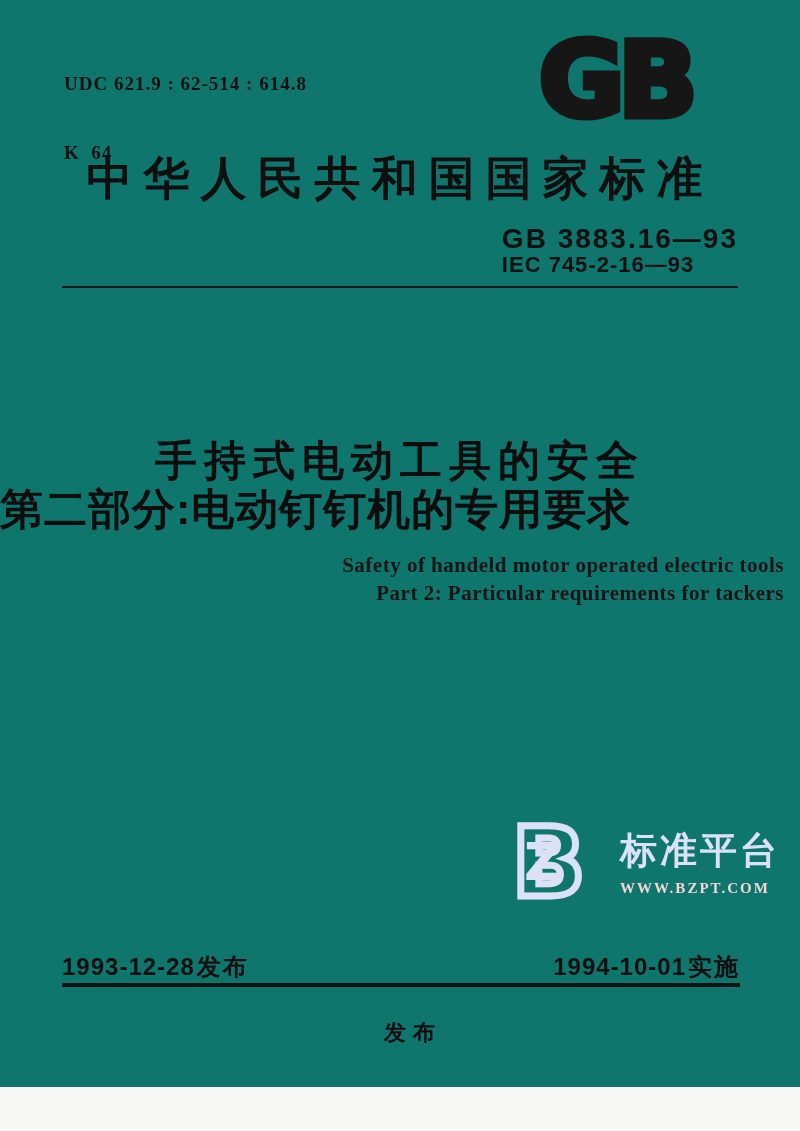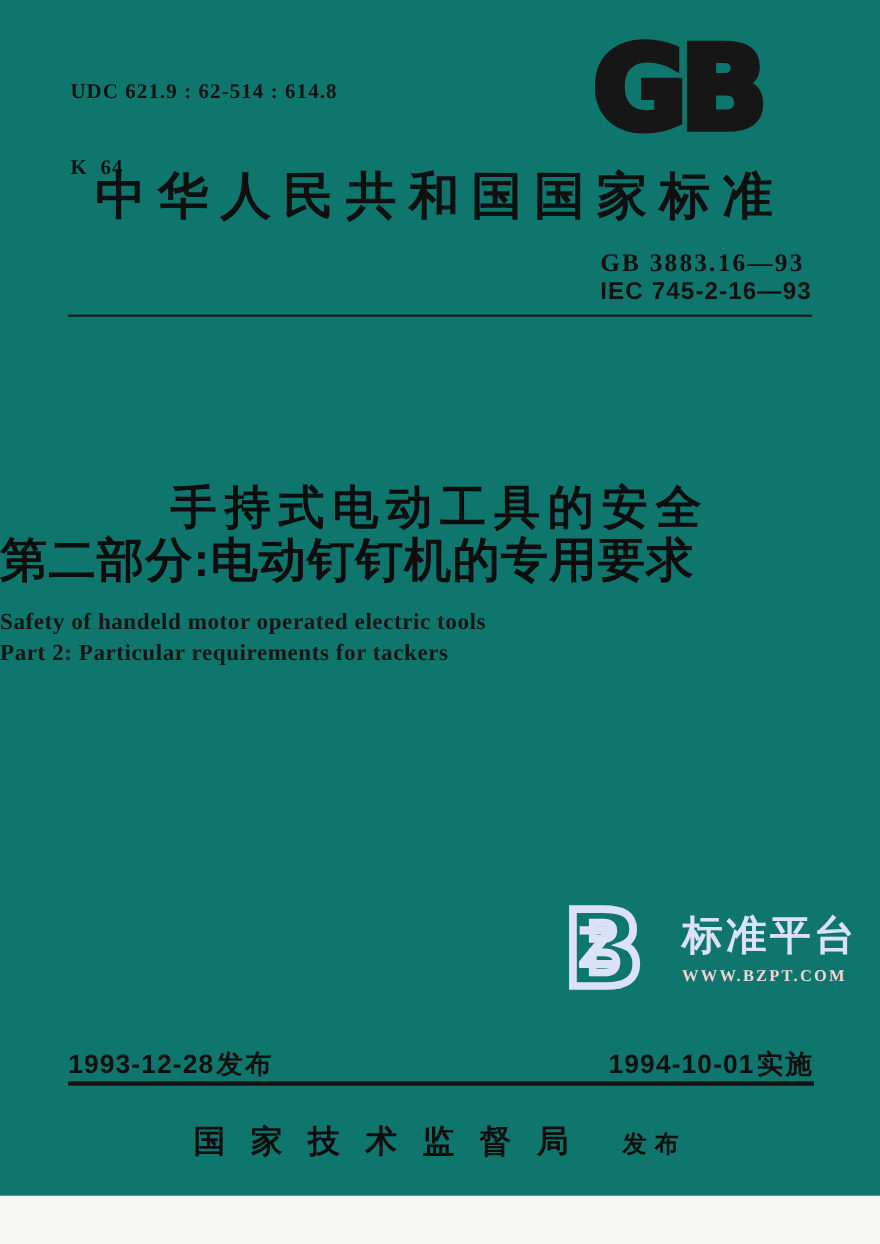--- a/index.html
+++ b/index.html
@@ -36,21 +36,21 @@
     letter-spacing: 11px; white-space: nowrap;
     text-align: center; color: #0f0f0f;
   }
 
   
   .std-numbers {
     position: absolute; right: 62px; top: 226px;
     text-align: left; color: #111;
     font-weight: bold; line-height: 26px;
   }
-  .std-gb  { font-size: 23px; letter-spacing: 2px; font-family: Liberation Serif, serif; }
+  .std-gb  { font-size: 28px; letter-spacing: 2px; }
   .std-iec { font-size: 22px; letter-spacing: 1px; }
 
   .rule-top {
     position: absolute; left: 62px; top: 286px; width: 676px; height: 2px;
     background: #1b1b1b;
   }
 
   
   .title-cn-1 {
     position: absolute; left: 0; right: 0; top: 433px;
@@ -59,21 +59,21 @@
     font-family: "Liberation Sans", sans-serif;
   }
   .title-cn-2 {
     position: absolute; left: 0; right: 0; top: 481px;
     text-align: left; font-weight: bold; font-size: 43px;
     letter-spacing: 1px; color: #0d0d0d;
     font-family: "Liberation Sans", sans-serif;
   }
   .title-en-1, .title-en-2 {
     position: absolute; left: 0; right: 16px;
-    text-align: left; font-weight: bold; font-size: 21px;
+    text-align: right; font-weight: bold; font-size: 21px;
     font-family: "Liberation Serif", serif; color: #151515;
     letter-spacing: 0.5px;
   }
   .title-en-1 { top: 553px; }
   .title-en-2 { top: 581px; }
 
   
   .watermark {
     position: absolute; left: 512px; top: 814px;
     display: flex; align-items: flex-start; gap: 6px;
@@ -163,17 +163,16 @@
       <span class="date-num">1993-12-28</span><span class="date-label">发布</span>
     </div>
     <div>
       <span class="date-num">1994-10-01</span><span class="date-label">实施</span>
     </div>
   </div>
 
   <div class="rule-bottom"></div>
 
   <div class="issuer-row">
-    <span class="issuer-name">国家技术监督局</span>
     <span class="issuer-suffix">发布</span>
   </div>
 
 </div>
 
 </body></html>

